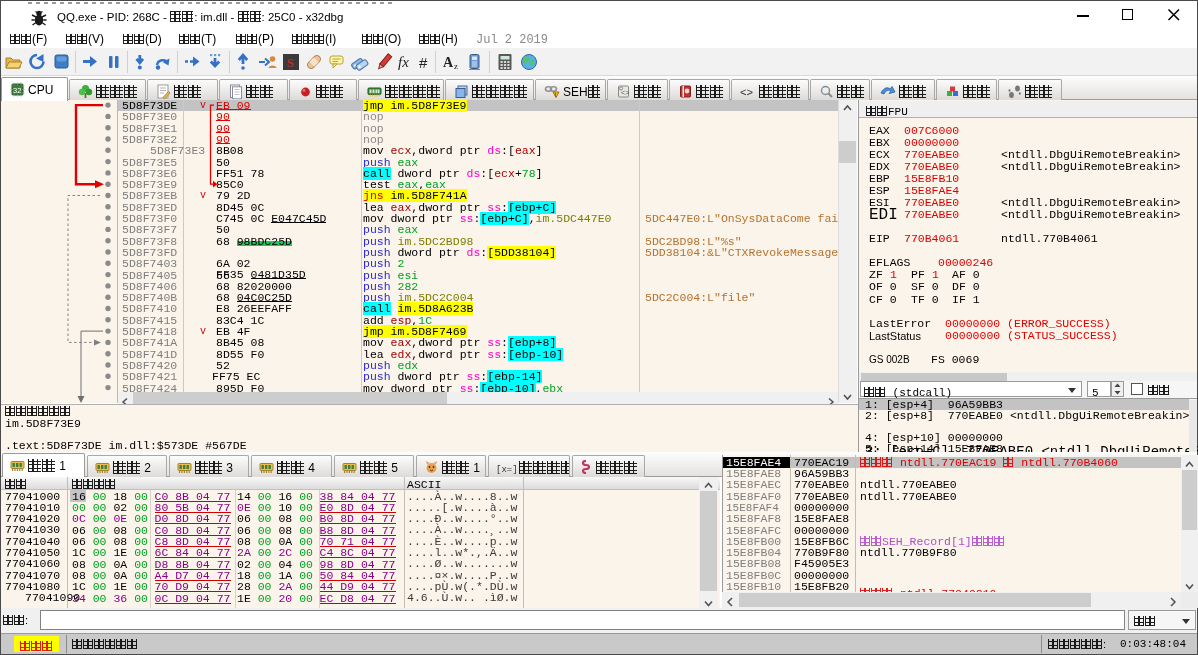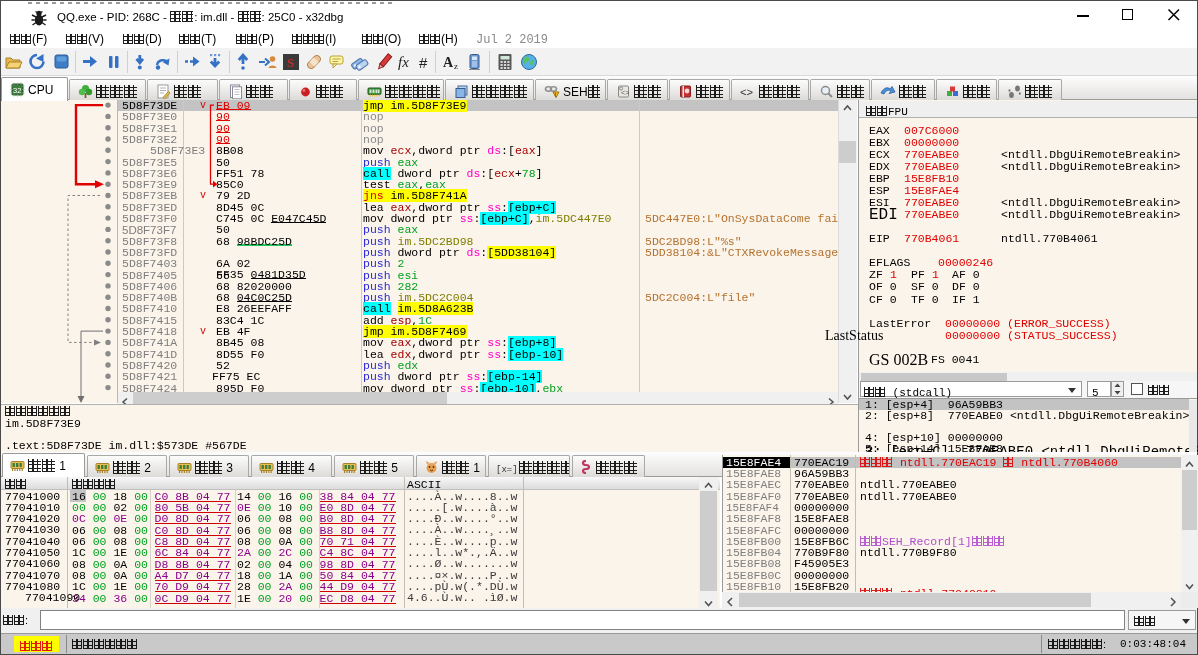--- a/index.html
+++ b/index.html
@@ -320,25 +320,25 @@
 <div class="abs" style="left:363px;top:179.10000000000002px;color:#000;font-size:11.5px;font-family:'Liberation Mono',monospace;white-space:pre;line-height:12.5px;">test <span style="color:#00a121;">eax</span>,<span style="color:#00a121;">eax</span></div>
 <div class="abs" style="left:122px;top:190.4px;color:#7e7e7e;font-size:11.5px;font-family:'Liberation Mono',monospace;white-space:pre;line-height:12.5px;">5D8F73EB</div>
 <div class="abs" style="left:216px;top:190.4px;color:#000;font-size:11.5px;font-family:'Liberation Mono',monospace;white-space:pre;line-height:12.5px;">79 2D</div>
 <div class="abs" style="left:363px;top:190.4px;color:#000;font-size:11.5px;font-family:'Liberation Mono',monospace;white-space:pre;line-height:12.5px;"><span style="background:#ffff00;"><span style="color:#e00000;">jns</span> im.5D8F741A</span></div>
 <div class="abs" style="left:122px;top:201.7px;color:#7e7e7e;font-size:11.5px;font-family:'Liberation Mono',monospace;white-space:pre;line-height:12.5px;">5D8F73ED</div>
 <div class="abs" style="left:216px;top:201.7px;color:#000;font-size:11.5px;font-family:'Liberation Mono',monospace;white-space:pre;line-height:12.5px;">8D45 0C</div>
 <div class="abs" style="left:363px;top:201.7px;color:#000;font-size:11.5px;font-family:'Liberation Mono',monospace;white-space:pre;line-height:12.5px;">lea <span style="color:#a40000;">eax</span>,dword ptr <span style="color:#ff00c8;">ss</span>:<span style="background:#00ffff;">[ebp+C]</span></div>
 <div class="abs" style="left:122px;top:213.0px;color:#7e7e7e;font-size:11.5px;font-family:'Liberation Mono',monospace;white-space:pre;line-height:12.5px;">5D8F73F0</div>
 <div class="abs" style="left:216px;top:213.0px;color:#000;font-size:11.5px;font-family:'Liberation Mono',monospace;white-space:pre;line-height:12.5px;">C745 0C <span style="display:inline-block;height:10.2px;border-bottom:1px solid #000;">E047C45D</span></div>
 <div class="abs" style="left:363px;top:213.0px;color:#000;font-size:11.5px;font-family:'Liberation Mono',monospace;white-space:pre;line-height:12.5px;">mov dword ptr <span style="color:#ff00c8;">ss</span>:<span style="background:#00ffff;">[ebp+C]</span>,<span style="color:#7f7e00;">im.5DC447E0</span></div>
-<div class="abs" style="left:122px;top:224.3px;color:#7e7e7e;font-size:11.5px;font-family:Liberation Sans, sans-serif;white-space:pre;line-height:12.5px;">5D8F73F7</div>
+<div class="abs" style="left:122px;top:224.3px;color:#7e7e7e;font-size:11.5px;font-family:Liberation Mono, monospace;white-space:pre;line-height:12.5px;">5D8F73F7</div>
 <div class="abs" style="left:216px;top:224.3px;color:#000;font-size:11.5px;font-family:'Liberation Mono',monospace;white-space:pre;line-height:12.5px;">50</div>
 <div class="abs" style="left:363px;top:224.3px;color:#000;font-size:11.5px;font-family:'Liberation Mono',monospace;white-space:pre;line-height:12.5px;"><span style="color:#2a2ad4;">push</span> <span style="color:#00a121;">eax</span></div>
 <div class="abs" style="left:122px;top:235.60000000000002px;color:#7e7e7e;font-size:11.5px;font-family:'Liberation Mono',monospace;white-space:pre;line-height:12.5px;">5D8F73F8</div>
-<div class="abs" style="left:216px;top:235.60000000000002px;color:#000;font-size:11.5px;font-family:'Liberation Mono',monospace;white-space:pre;line-height:12.5px;">68 <span style="display:inline-block;height:10.2px;border-bottom:2px solid #22c55e;">98BDC25D</span></div>
+<div class="abs" style="left:216px;top:235.60000000000002px;color:#000;font-size:11.5px;font-family:'Liberation Mono',monospace;white-space:pre;line-height:12.5px;">68 <span style="display:inline-block;height:10.2px;border-bottom:5px solid #22c55e;">98BDC25D</span></div>
 <div class="abs" style="left:363px;top:235.60000000000002px;color:#000;font-size:11.5px;font-family:'Liberation Mono',monospace;white-space:pre;line-height:12.5px;"><span style="color:#2a2ad4;">push</span> <span style="color:#7f7e00;">im.5DC2BD98</span></div>
 <div class="abs" style="left:122px;top:246.9px;color:#7e7e7e;font-size:11.5px;font-family:'Liberation Mono',monospace;white-space:pre;line-height:12.5px;">5D8F73FD</div>
 <div class="abs" style="left:216px;top:246.9px;color:#000;font-size:11.5px;font-family:'Liberation Mono',monospace;white-space:pre;line-height:12.5px;margin-top:22px;">FF35 <span style="display:inline-block;height:10.2px;border-bottom:1px solid #000;">0481D35D</span></div>
 <div class="abs" style="left:363px;top:246.9px;color:#000;font-size:11.5px;font-family:'Liberation Mono',monospace;white-space:pre;line-height:12.5px;"><span style="color:#2a2ad4;">push</span> dword ptr <span style="color:#ff00c8;">ds</span>:<span style="background:#ffff00;">[5DD38104]</span></div>
 <div class="abs" style="left:122px;top:258.20000000000005px;color:#7e7e7e;font-size:11.5px;font-family:'Liberation Mono',monospace;white-space:pre;line-height:12.5px;">5D8F7403</div>
 <div class="abs" style="left:216px;top:258.20000000000005px;color:#000;font-size:11.5px;font-family:'Liberation Mono',monospace;white-space:pre;line-height:12.5px;">6A 02</div>
 <div class="abs" style="left:363px;top:258.20000000000005px;color:#000;font-size:11.5px;font-family:'Liberation Mono',monospace;white-space:pre;line-height:12.5px;"><span style="color:#2a2ad4;">push</span> <span style="color:#00a121;">2</span></div>
 <div class="abs" style="left:122px;top:269.5px;color:#7e7e7e;font-size:11.5px;font-family:'Liberation Mono',monospace;white-space:pre;line-height:12.5px;">5D8F7405</div>
 <div class="abs" style="left:216px;top:269.5px;color:#000;font-size:11.5px;font-family:'Liberation Mono',monospace;white-space:pre;line-height:12.5px;">56</div>
 <div class="abs" style="left:363px;top:269.5px;color:#000;font-size:11.5px;font-family:'Liberation Mono',monospace;white-space:pre;line-height:12.5px;"><span style="color:#2a2ad4;">push</span> <span style="color:#00a121;">esi</span></div>
@@ -425,24 +425,24 @@
 <div class="abs" style="left:932px;top:269.40000000000003px;color:#e00000;font-size:11.5px;font-family:'Liberation Mono',monospace;white-space:pre;line-height:12.5px;">1</div>
 <div class="abs" style="left:952px;top:269.40000000000003px;color:#000;font-size:11.5px;font-family:'Liberation Mono',monospace;white-space:pre;line-height:12.5px;">AF 0</div>
 <div class="abs" style="left:869px;top:281.45px;color:#000;font-size:11.5px;font-family:'Liberation Mono',monospace;white-space:pre;line-height:12.5px;">OF 0</div>
 <div class="abs" style="left:911px;top:281.45px;color:#000;font-size:11.5px;font-family:'Liberation Mono',monospace;white-space:pre;line-height:12.5px;">SF 0</div>
 <div class="abs" style="left:952px;top:281.45px;color:#000;font-size:11.5px;font-family:'Liberation Mono',monospace;white-space:pre;line-height:12.5px;">DF 0</div>
 <div class="abs" style="left:869px;top:293.5px;color:#000;font-size:11.5px;font-family:'Liberation Mono',monospace;white-space:pre;line-height:12.5px;">CF 0</div>
 <div class="abs" style="left:911px;top:293.5px;color:#000;font-size:11.5px;font-family:'Liberation Mono',monospace;white-space:pre;line-height:12.5px;">TF 0</div>
 <div class="abs" style="left:952px;top:293.5px;color:#000;font-size:11.5px;font-family:'Liberation Mono',monospace;white-space:pre;line-height:12.5px;">IF 1</div>
 <div class="abs" style="left:869px;top:317.6px;color:#000;font-size:11.5px;font-family:'Liberation Mono',monospace;white-space:pre;line-height:12.5px;">LastError</div>
 <div class="abs" style="left:945px;top:317.6px;color:#e00000;font-size:11.5px;font-family:'Liberation Mono',monospace;white-space:pre;line-height:12.5px;">00000000 (ERROR_SUCCESS)</div>
-<div class="abs" style="left:825px;top:329.65000000000003px;color:#000;font-size:14px;font-family:Liberation Serif, serif;white-space:pre;line-height:12.5px;">LastStatus</div>
+<div class="abs" style="left:869px;top:329.65000000000003px;color:#000;font-size:11px;font-family:Liberation Sans, sans-serif;white-space:pre;line-height:12.5px;">LastStatus</div>
 <div class="abs" style="left:945px;top:329.65000000000003px;color:#e00000;font-size:11.5px;font-family:'Liberation Mono',monospace;white-space:pre;line-height:12.5px;">00000000 (STATUS_SUCCESS)</div>
-<div class="abs" style="left:869px;top:353.75px;color:#000;font-size:16px;font-family:Liberation Serif, serif;white-space:pre;line-height:12.5px;">GS 002B</div>
-<div class="abs" style="left:931px;top:353.75px;color:#000;font-size:11.5px;font-family:'Liberation Mono',monospace;white-space:pre;line-height:12.5px;">FS 0041</div>
+<div class="abs" style="left:869px;top:353.75px;color:#000;font-size:10px;font-family:Liberation Sans, sans-serif;white-space:pre;line-height:12.5px;">GS 002B</div>
+<div class="abs" style="left:931px;top:353.75px;color:#000;font-size:11.5px;font-family:'Liberation Mono',monospace;white-space:pre;line-height:12.5px;">FS 0069</div>
 <div class="abs" style="left:859px;top:372px;width:338px;height:11px;background:#f0f0f0"></div>
 <div class="abs" style="left:861px;top:373px;width:146px;height:9px;background:#c8c8c8"></div>
 <div class="abs" style="left:859px;top:381px;width:338px;height:17px;background:#f6f6f6"></div>
 <div class="abs" style="left:860px;top:381px;width:222px;height:16px;background:#fff;border:1px solid #9a9a9a"><span style="font:11px 'Liberation Mono';line-height:14px;margin-left:3px;white-space:pre"><i class="h"></i><i class="h"></i> (stdcall)</span><svg width="9" height="8" style="position:absolute;right:4px;top:5px">
       <path d="M0 1 L8 1 L4 6 Z" fill="#333"></path>
     </svg></div>
 <div class="abs" style="left:1087px;top:381px;width:24px;height:16px;background:#fff;border:1px solid #9a9a9a"><span style="font:11px 'Liberation Mono';line-height:14px;margin-left:4px">5</span></div>
 <div class="abs" style="left:1111px;top:381px;width:13px;height:16px;background:#f0f0f0;border:1px solid #9a9a9a"><svg width="11" height="14">
       <path d="M2.5 5 L5.5 1.5 L8.5 5 Z" fill="#444"></path>
       <path d="M2.5 9 L5.5 12.5 L8.5 9 Z" fill="#444"></path>

